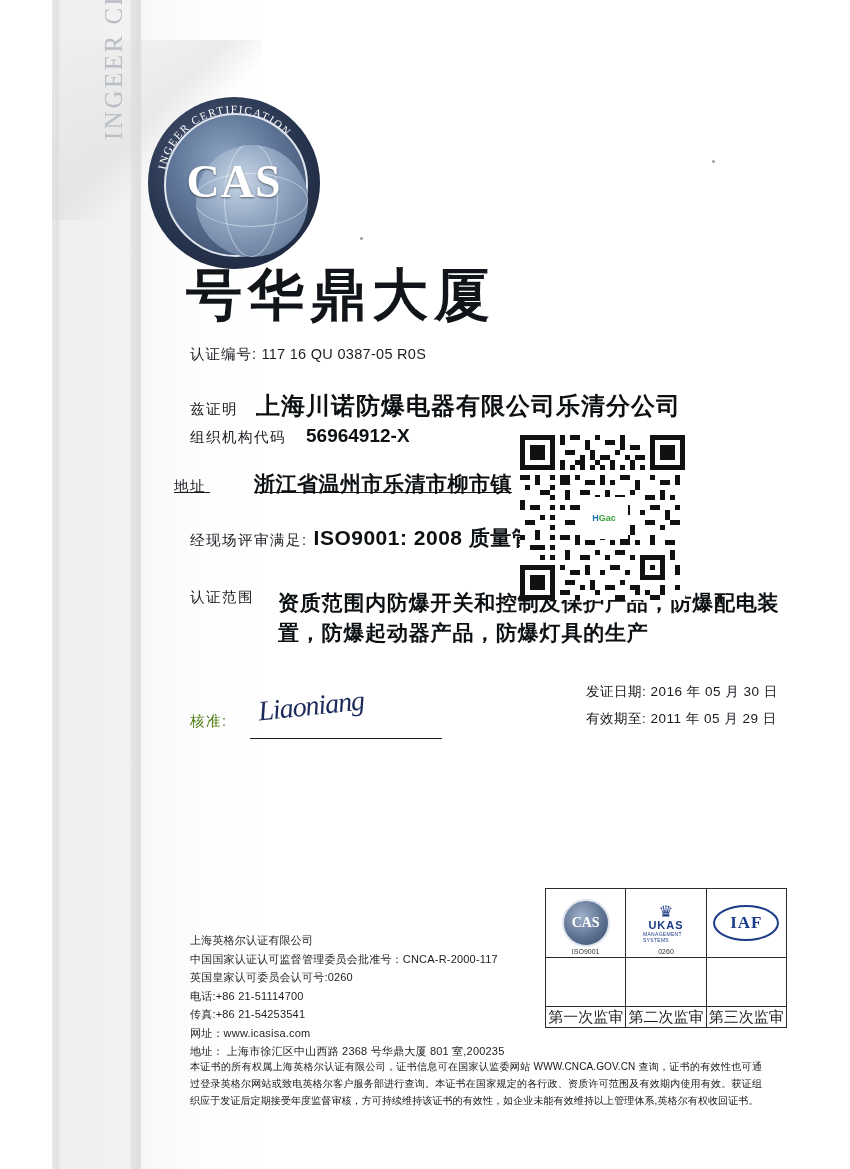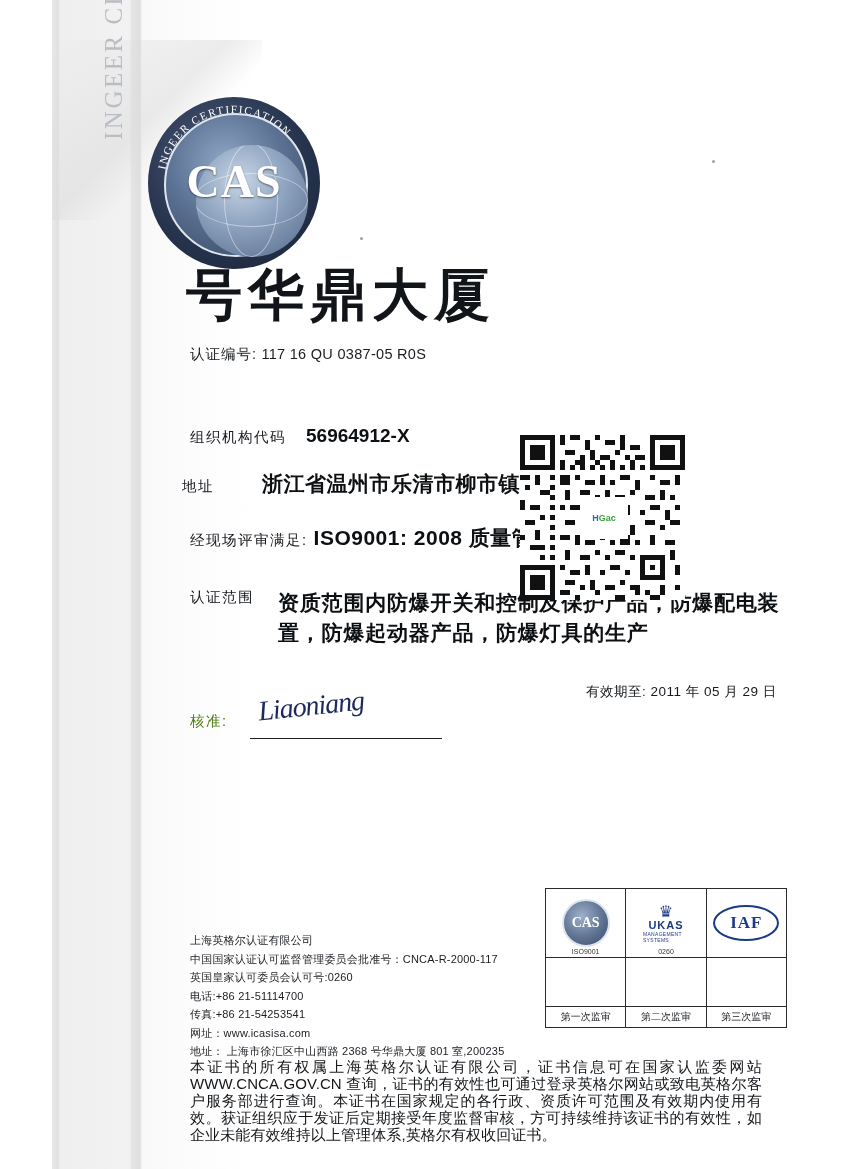--- a/index.html
+++ b/index.html
@@ -138,21 +138,21 @@
   .row { position: absolute; font-size: 14.5px; color: #16191d; }
   .row .label { letter-spacing: 1.5px; }
   .row .value { font-size: 20px; font-weight: bold; color: #0d1013; }
 
   .r-company { left: 190px; top: 390px; }
   .r-company .value { font-size: 24px; margin-left: 14px; letter-spacing: 1px; }
 
   .r-code { left: 190px; top: 425px; }
   .r-code .value { font-size: 19px; margin-left: 16px; font-family: "Liberation Sans", sans-serif; }
 
-  .r-addr { left: 182px; top: 470px; }
+  .r-addr { left: 174px; top: 470px; text-decoration: underline; }
   .r-addr .value { font-size: 21px; margin-left: 44px; letter-spacing: 0.5px; }
 
   .r-std { left: 190px; top: 524px; }
   .r-std .value { font-size: 21px; margin-left: 2px; letter-spacing: 0.5px; }
 
   .r-scope { left: 190px; top: 588px; width: 590px; }
   .r-scope .label { float: left; }
   .r-scope .value {
     display: block;
     margin-left: 88px;
@@ -292,21 +292,21 @@
   .acc-table .mid-row {
     display: flex;
     height: 48px;
     border-bottom: 1px solid #2b2b2b;
   }
   .acc-table .bot-row {
     display: flex;
     height: 20px;
   }
   .acc-table .bot-row .cell {
-    font-size: 10px;
+    font-size: 15px;
     color: #1a1d21;
   }
   .logo-cas {
     width: 44px; height: 44px;
     border-radius: 50%;
     background: radial-gradient(circle at 40% 35%, #9fb0c8 0%, #5e7292 55%, #394a68 100%);
     color: #fff;
     display: flex; align-items: center; justify-content: center;
     font-family: "Liberation Serif", serif;
     font-size: 14px; font-weight: bold;
@@ -343,21 +343,21 @@
     font-size: 17px;
     letter-spacing: 1px;
   }
 
   
   .legal {
     position: absolute;
     left: 190px;
     top: 1058px;
     width: 572px;
-    font-size: 15px;
+    font-size: 10px;
     line-height: 17px;
     color: #14171a;
     text-align: justify;
     letter-spacing: 0.1px;
   }
 
   .tiny-dot {
     position: absolute;
     background: #9aa0a6;
     border-radius: 50%;
@@ -395,20 +395,24 @@
     <div class="cas-text">CAS</div>
   </div>
 
   <div class="title">号华鼎大厦</div>
 
   <div class="cert-no">
     <span class="label">认证编号:</span>
     <span class="value">117 16 QU 0387-05 R0S</span>
   </div>
 
+  <div class="row r-company">
+    <span class="label">兹证明</span>
+    <span class="value">上海川诺防爆电器有限公司乐清分公司</span>
+  </div>
 
   <div class="row r-code">
     <span class="label">组织机构代码</span>
     <span class="value">56964912-X</span>
   </div>
 
   <div class="row r-addr">
     <span class="label">地址</span>
     <span class="value">浙江省温州市乐清市柳市镇</span>
   </div>
@@ -585,20 +589,24 @@
         <span class="grn">Gac</span>
     </div>
   </div>
 
   <div class="approve-label">核准:</div>
   <div class="sig-line"></div>
   <div class="signature">Liaoniang</div>
 
   <div class="dates">
     <div>
+      <span>发证日期:</span>
+      <span>2016 年 05 月 30 日</span>
+    </div>
+    <div>
       <span>有效期至:</span>
       <span>2011 年 05 月 29 日</span>
     </div>
   </div>
 
   <div class="footer-left">
     <div>上海英格尔认证有限公司</div>
     <div>中国国家认证认可监督管理委员会批准号：CNCA-R-2000-117</div>
     <div>英国皇家认可委员会认可号:0260</div>
     <div>电话:+86 21-51114700</div>

